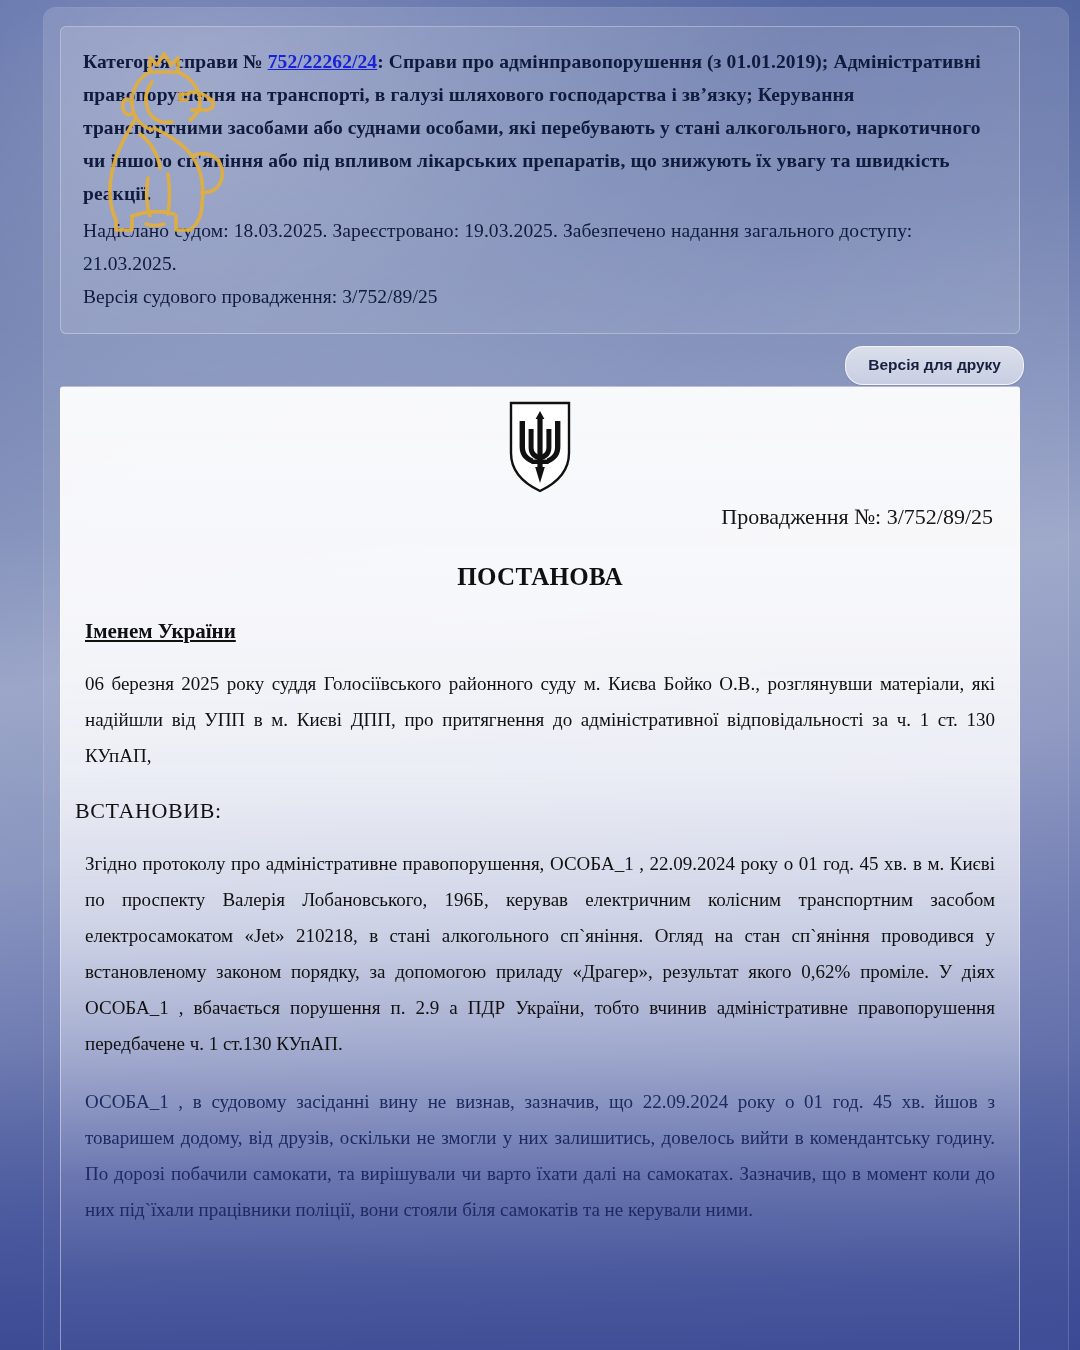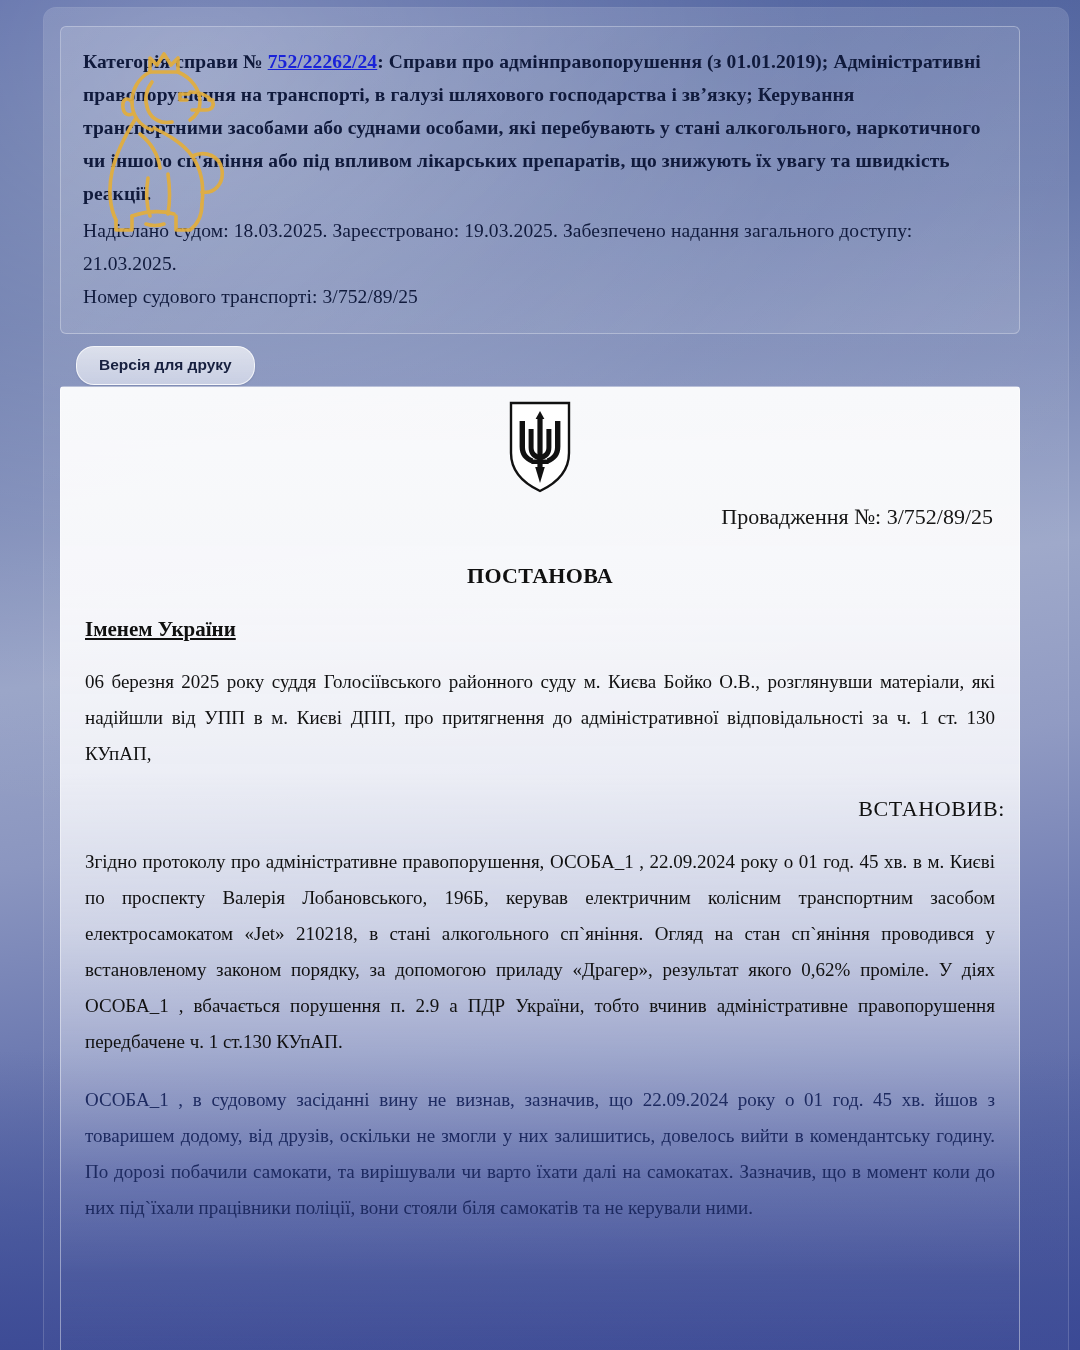--- a/index.html
+++ b/index.html
@@ -95,23 +95,24 @@
     color: #1922d8;
     text-decoration: underline;
     font-weight: 700;
     cursor: pointer;
   }
   .meta-spacer { height: 4px; }
 
   
   .print-row {
     position: absolute;
-    left: 76px;
+    left: 64px;
     top: 346px;
     width: 960px;
+    text-align: right;
     z-index: 25;
   }
   .print-btn {
     display: inline-block;
     padding: 9px 22px 10px 22px;
     font-family: "Liberation Sans", "DejaVu Sans", sans-serif;
     font-size: 15.5px;
     font-weight: 700;
     color: #17203f;
     background: linear-gradient(180deg, rgba(255,255,255,0.70) 0%, rgba(244,246,252,0.58) 100%);
@@ -157,21 +158,21 @@
     text-align: right;
     font-size: 22px;
     line-height: 40px;
     color: #151515;
     padding-right: 12px;
   }
 
   .doc-title {
     text-align: center;
     font-weight: 700;
-    font-size: 22px;
+    font-size: 25px;
     color: #101010;
     margin-top: 26px;
     letter-spacing: 0.3px;
   }
 
   .doc-subtitle {
     font-weight: 700;
     font-size: 21px;
     color: #101010;
     margin-top: 28px;
@@ -184,21 +185,21 @@
     line-height: 36px;
     color: #111;
     text-align: justify;
     text-justify: inter-word;
     margin-top: 22px;
     padding: 0 10px;
     hyphens: none;
   }
 
   .doc-center {
-    text-align: right;
+    text-align: left;
     font-size: 22px;
     color: #111;
     margin-top: 24px;
     letter-spacing: 0.6px;
   }
 
   .fade-tail { color: #1d2a60; }
 </style>
 </head>
 <body>
@@ -220,21 +221,21 @@
       <span>Надіслано судом:</span>
       <b>18.03.2025.</b>
       <span>Зареєстровано:</span>
       <b>19.03.2025.</b>
       <span>Забезпечено надання загального доступу:</span>
       <b>21.03.2025.</b>
     </div>
 
 
     <div class="meta-line">
-      <span>Номер судового транспорті:</span>
+      <span>Версія судового провадження:</span>
       <b>3/752/89/25</b>
     </div>
 
   </div>
 
   <div class="print-row">
     <span class="print-btn">Версія для друку</span>
   </div>
 
   <div class="doc-panel">

